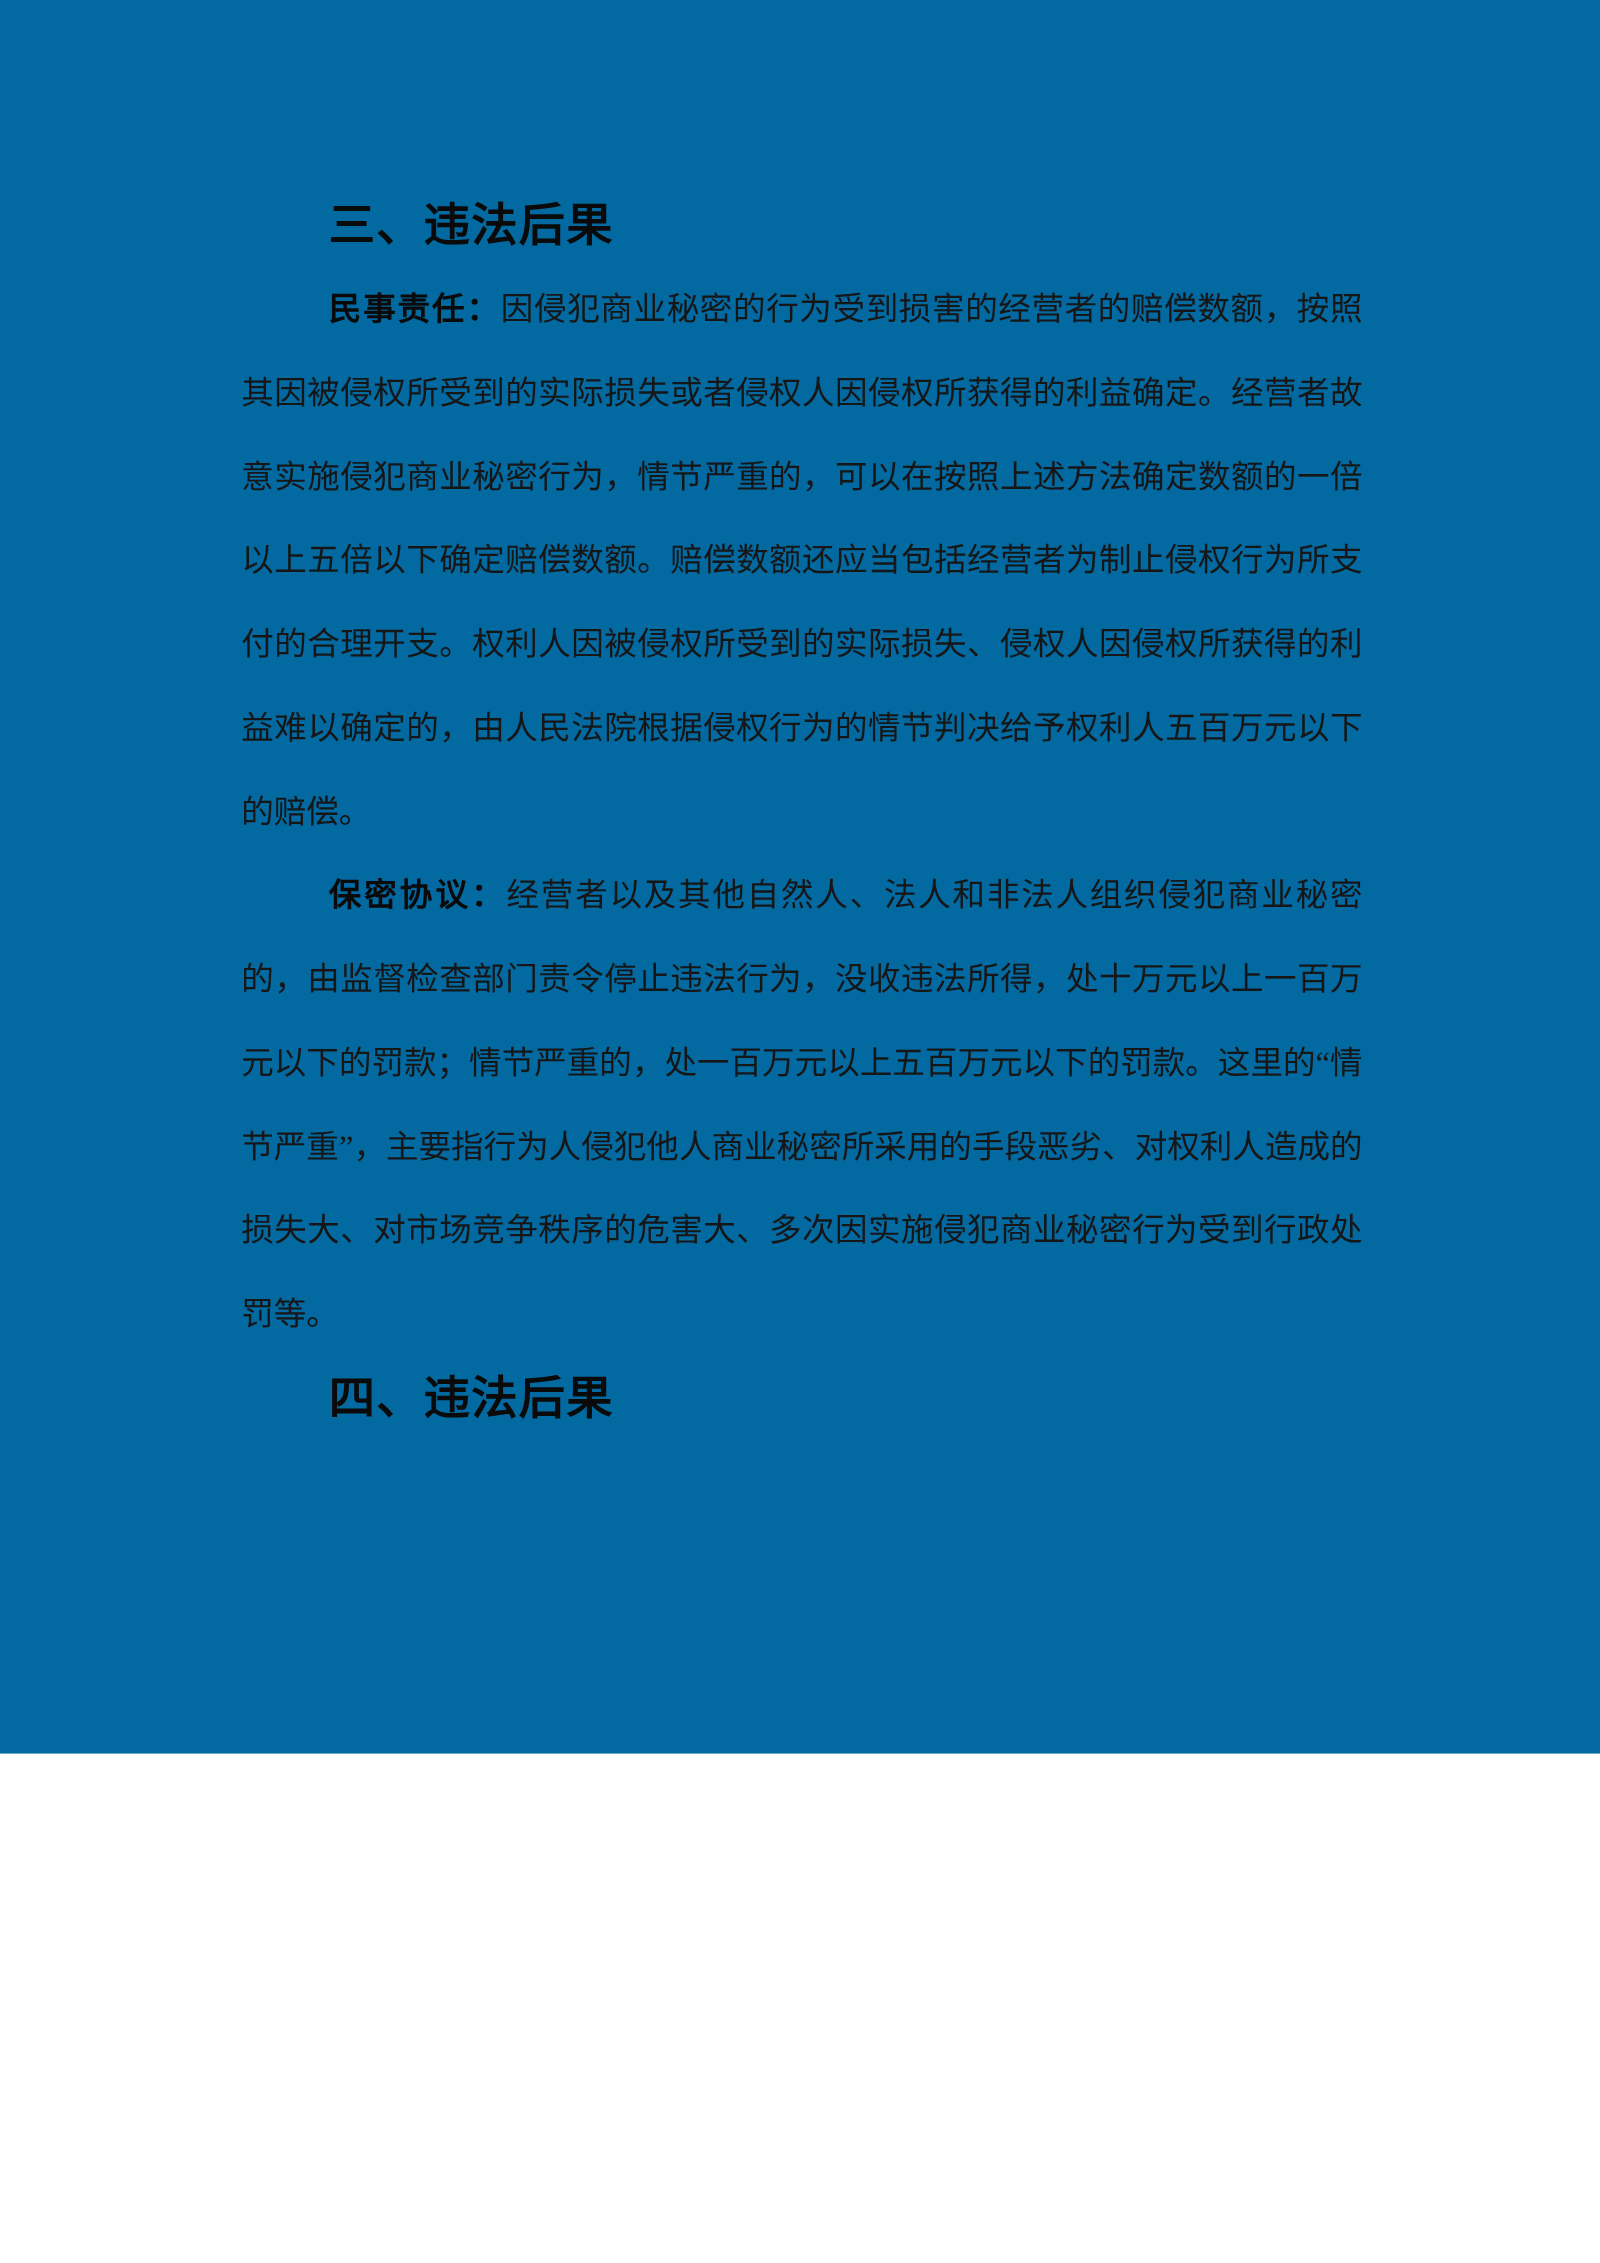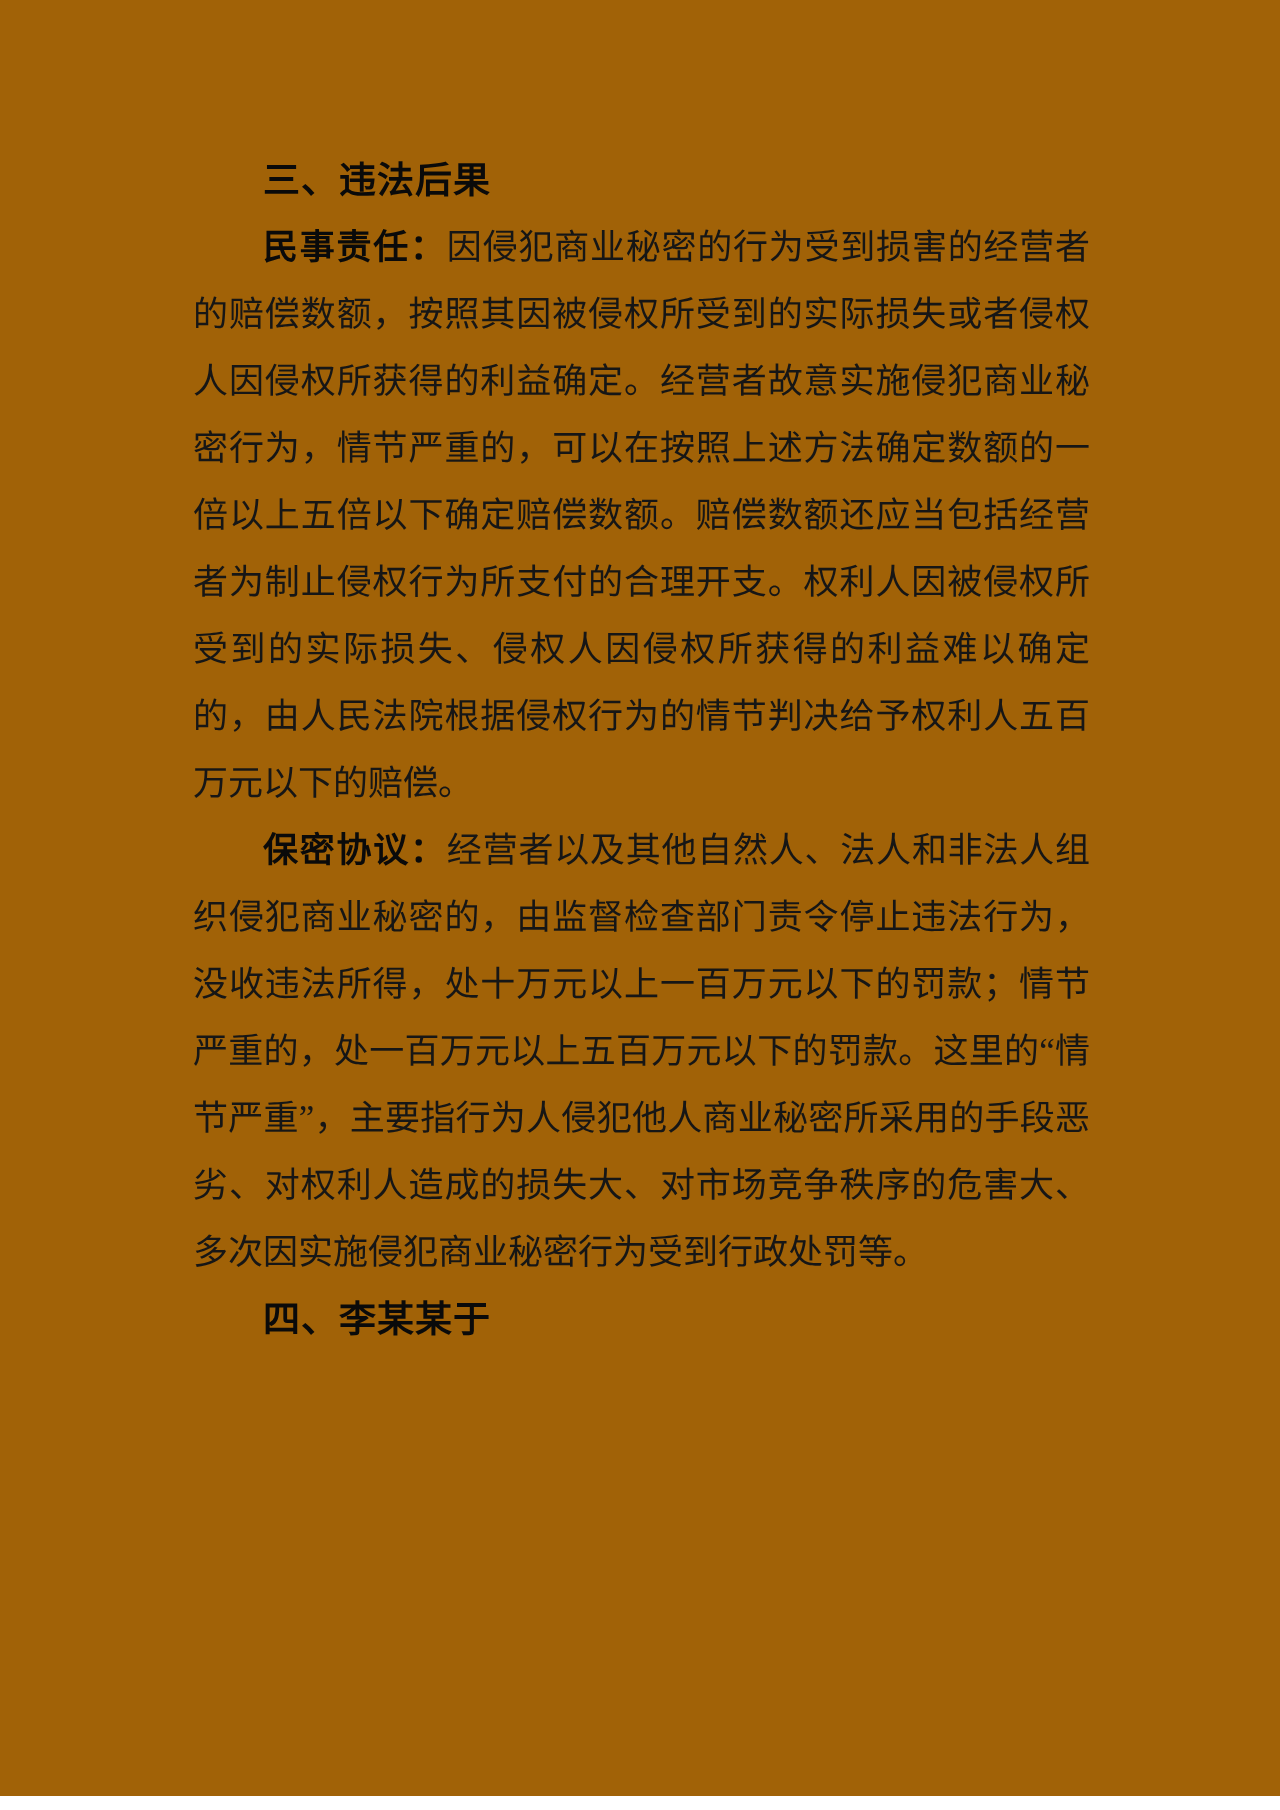--- a/index.html
+++ b/index.html
@@ -3,22 +3,22 @@
 <meta charset="utf-8">
 <style>
   html, body {
     margin: 0;
     padding: 0;
     background: #ffffff;
   }
   .page {
     position: relative;
     width: 1280px;
-    height: 1796px;
-    background: #a16207;
+    height: 1403px;
+    background: #0369a1;
     overflow: hidden;
     font-family: "Liberation Serif", "DejaVu Serif", serif;
     color: #121212;
   }
   .doc {
     position: absolute;
     left: 193px;
     top: 147px;
     width: 897px;
   }
@@ -27,21 +27,21 @@
     font-family: "Liberation Sans", "DejaVu Sans", sans-serif;
     font-weight: 700;
     font-size: 37px;
     line-height: 67px;
     text-indent: 70px;
     letter-spacing: 1px;
     color: #0a0a0a;
   }
   .doc-para {
     margin: 0;
-    font-size: 35px;
+    font-size: 26px;
     line-height: 67px;
     text-align: justify;
     text-justify: inter-ideograph;
     text-indent: 70px;
     color: #161616;
   }
   .para-label {
     font-weight: 700;
     color: #0a0a0a;
     letter-spacing: 1px;
@@ -56,17 +56,17 @@
 <div class="page">
   <main class="doc">
 
     <h2 class="doc-heading">三、违法后果</h2>
 
     <p class="doc-para"><span class="para-label">民事责任：</span><span class="para-text">因侵犯商业秘密的行为受到损害的经营者的赔偿数额，按照其因被侵权所受到的实际损失或者侵权人因侵权所获得的利益确定。经营者故意实施侵犯商业秘密行为，情节严重的，可以在按照上述方法确定数额的一倍以上五倍以下确定赔偿数额。赔偿数额还应当包括经营者为制止侵权行为所支付的合理开支。权利人因被侵权所受到的实际损失、侵权人因侵权所获得的利益难以确定的，由人民法院根据侵权行为的情节判决给予权利人五百万元以下的赔偿。</span></p>
 
     <p class="doc-para"><span class="para-label">保密协议：</span><span class="para-text">经营者以及其他自然人、法人和非法人组织侵犯商业秘密的，由监督检查部门责令停止违法行为，没收违法所得，处十万元以上一百万元以下的罚款；情节严重的，处一百万元以上五百万元以下的罚款。这里的“情节严重”，主要指行为人侵犯他人商业秘密所采用的手段恶劣、对权利人造成的损失大、对市场竞争秩序的危害大、多次因实施侵犯商业秘密行为受到行政处罚等。</span></p>
 
 
-    <h2 class="doc-heading">四、李某某于</h2>
+    <h2 class="doc-heading">四、违法后果</h2>
 
 
   </main>
 </div>
 
 </body></html>

